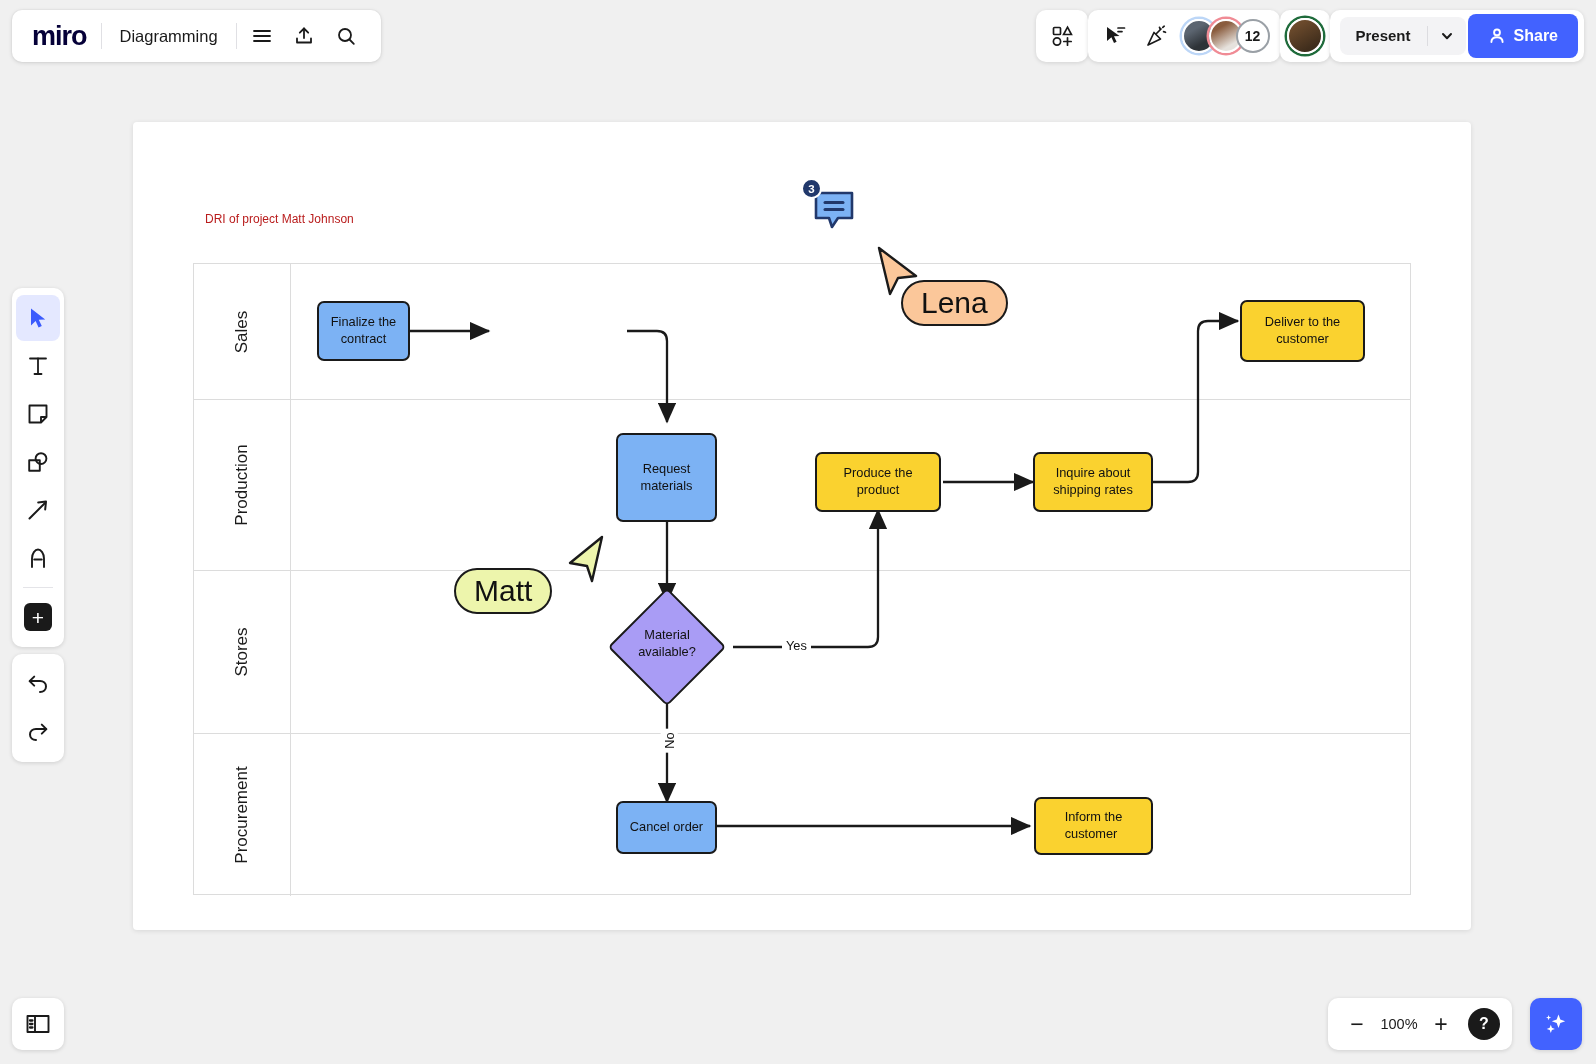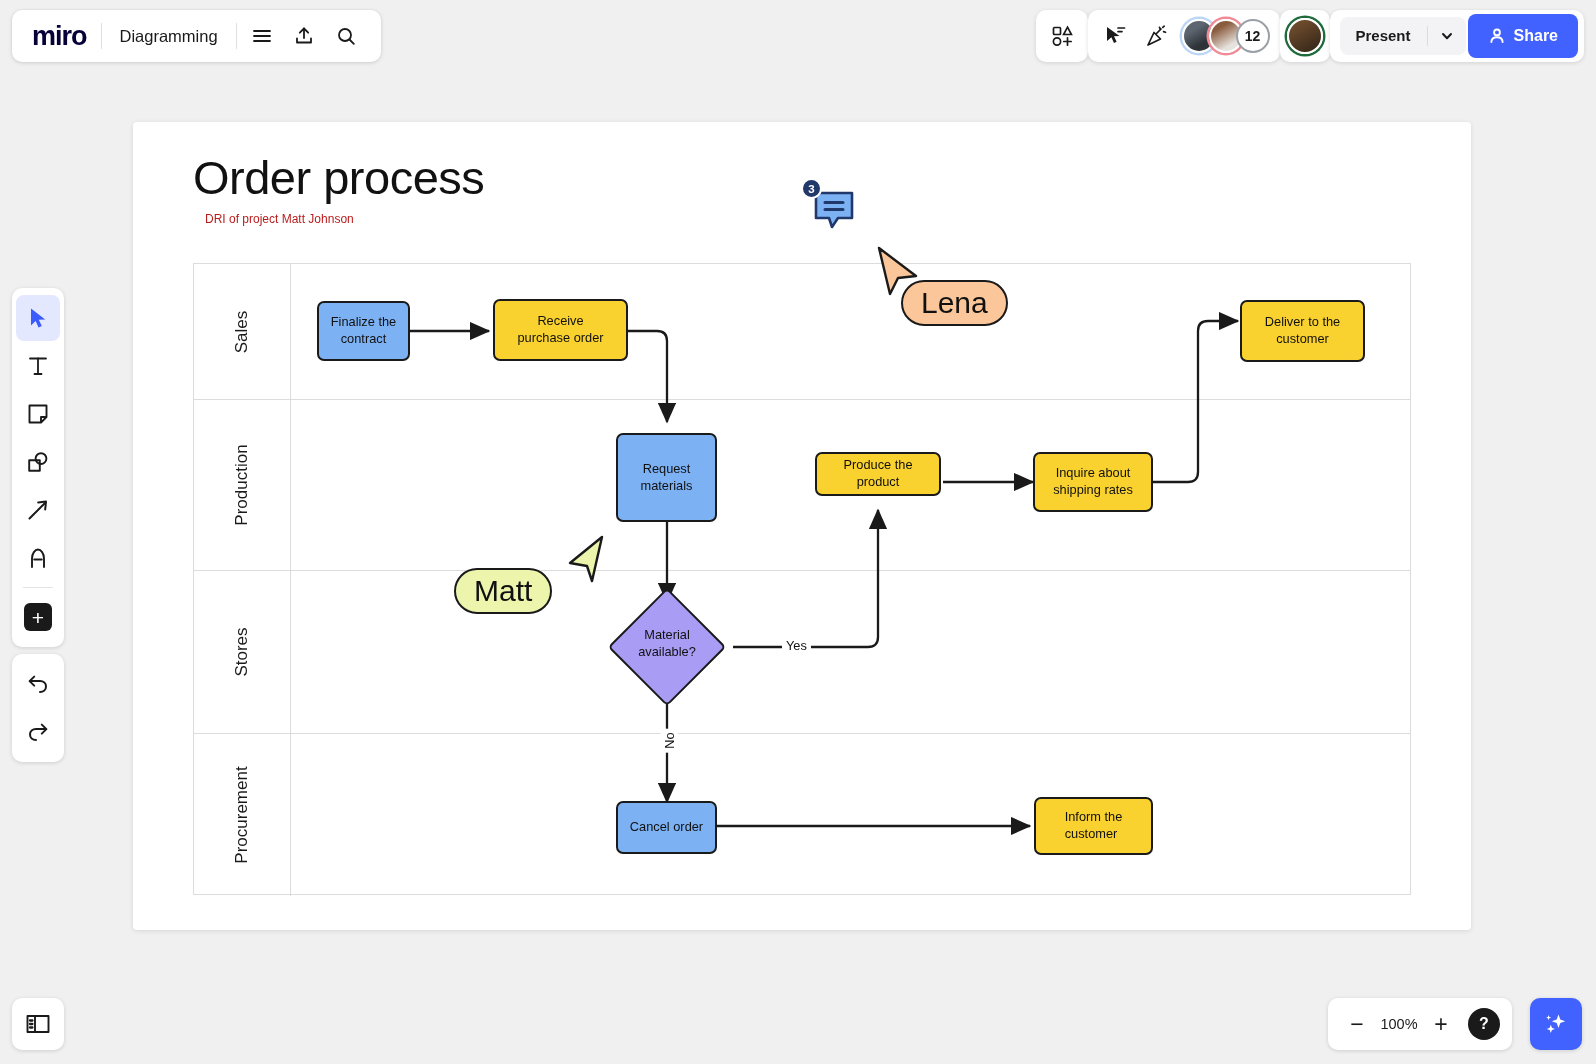--- a/index.html
+++ b/index.html
@@ -365,21 +365,20 @@
     <div class="tool">
       <svg width="24" height="24" viewBox="0 0 24 24" fill="none" stroke="#1a1a1a" stroke-width="2" stroke-linecap="round" stroke-linejoin="round">
         <path d="M20 9 H10 C6.5 9 4 11.4 4 14.6 C4 17.8 6.5 20 10 20"></path>
         <path d="M15.8 4.6 L20.4 9.1 L15.8 13.6"></path>
       </svg>
     </div>
   </div>
 
   <div class="board">
 
-    <div class="board-heading">Order process</div>
     <div class="board-sub">DRI of project Matt Johnson</div>
 
     <div class="lanes">
       <div class="lane" style="top:0; height:136px;">
         <div class="lane-head">
           <div class="lane-label">Sales</div>
         </div>
       </div>
       <div class="lane" style="top:136px; height:171px;">
         <div class="lane-head">
@@ -422,36 +421,32 @@
 
         <path d="M584 704 L897 704"></path>
       </g>
     </svg>
 
     <div class="node blue" style="left:184px; top:179px; width:93px; height:60px;">
       <span style="white-space: pre-line; text-align: center;">Finalize the
 contract</span>
     </div>
 
-    <div class="node yellow" style="left:360px; top:177px; width:135px; height:62px;">
-      <span style="white-space: pre-line; text-align: center;">Receive
-purchase order</span>
-    </div>
 
     <div class="node yellow" style="left:1107px; top:178px; width:125px; height:62px;">
       <span style="white-space: pre-line; text-align: center;">Deliver to the
 customer</span>
     </div>
 
     <div class="node blue" style="left:483px; top:311px; width:101px; height:89px;">
       <span style="white-space: pre-line; text-align: center;">Request
 materials</span>
     </div>
 
-    <div class="node yellow" style="left:682px; top:330px; width:126px; height:44px;">
+    <div class="node yellow" style="left:682px; top:330px; width:126px; height:60px;">
       <span style="white-space: pre-line; text-align: center;">Produce the
 product</span>
     </div>
 
     <div class="node yellow" style="left:900px; top:330px; width:120px; height:60px;">
       <span style="white-space: pre-line; text-align: center;">Inquire about
 shipping rates</span>
     </div>
 
     <div class="diamond" style="left:492px; top:483px;"></div>

